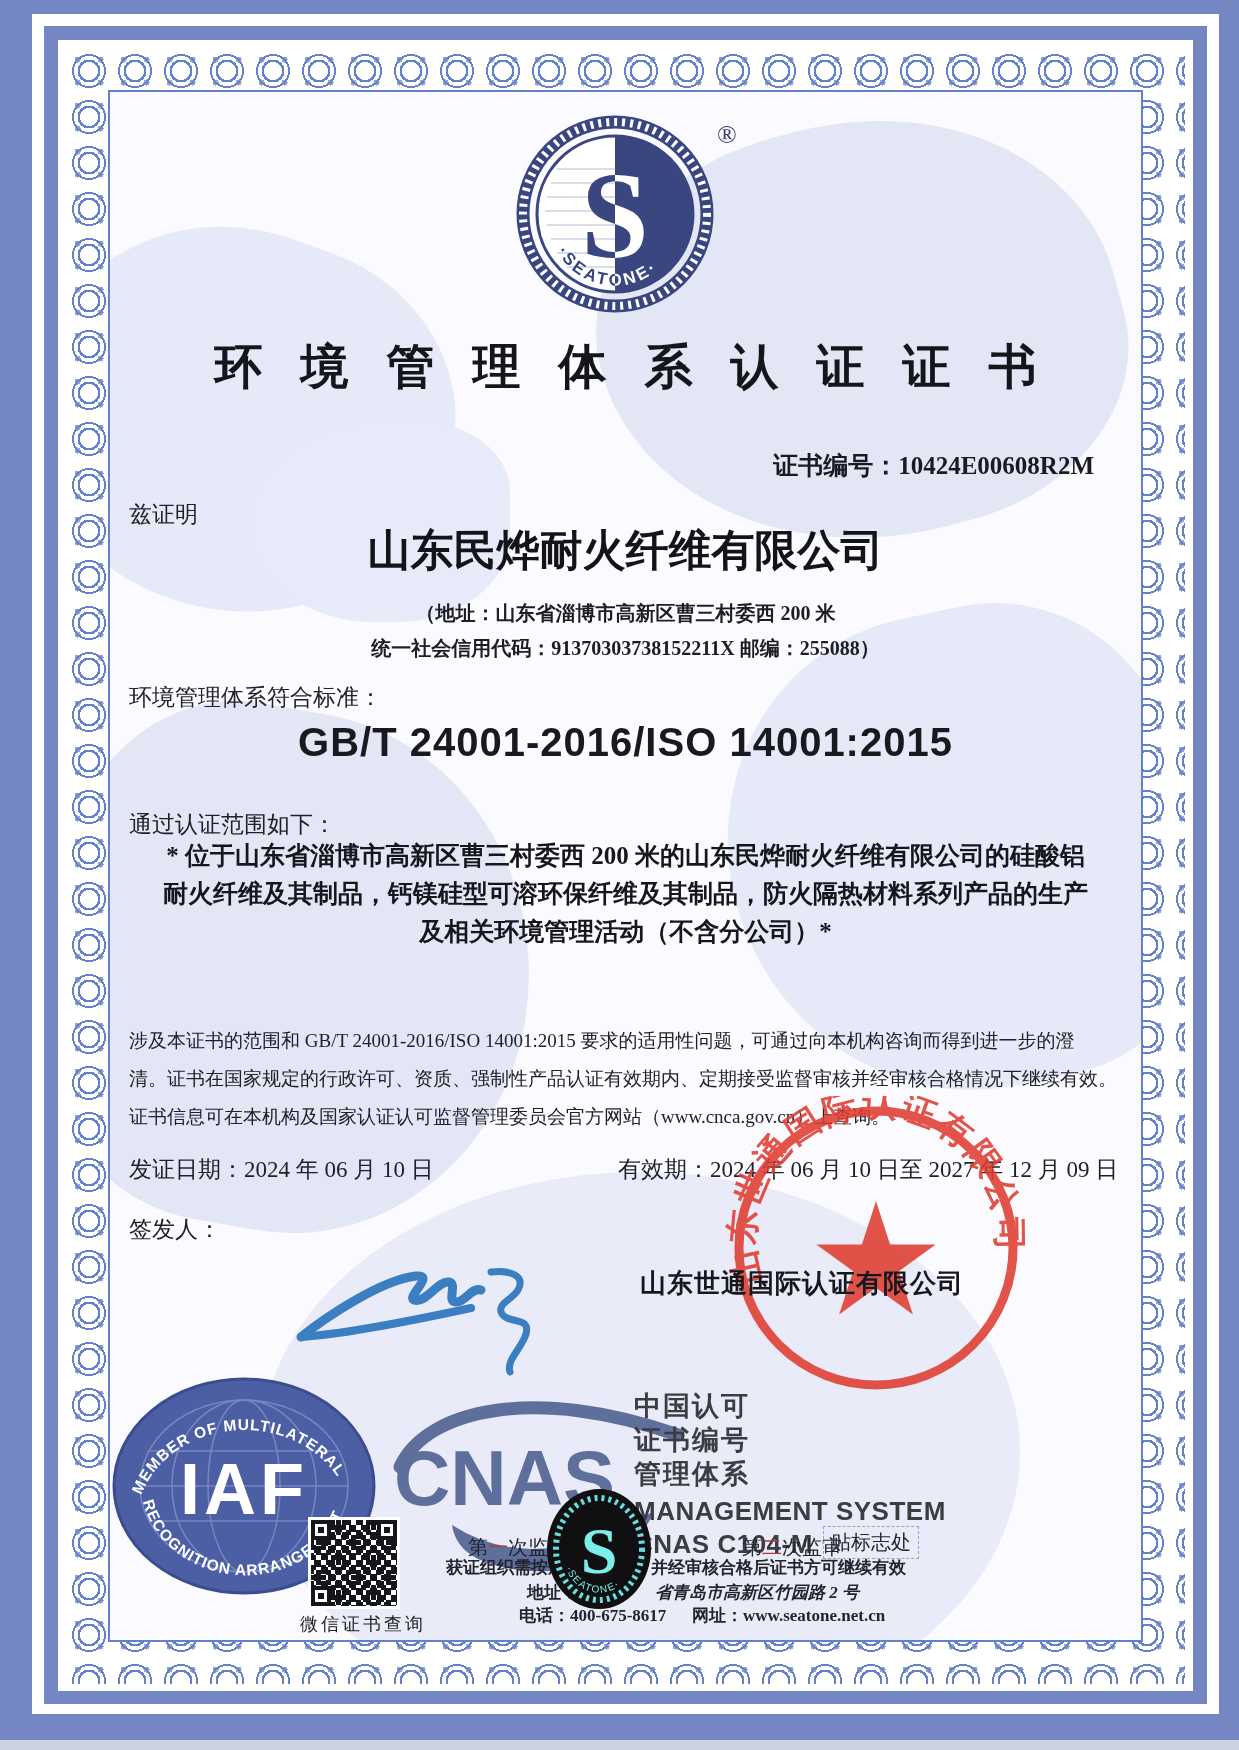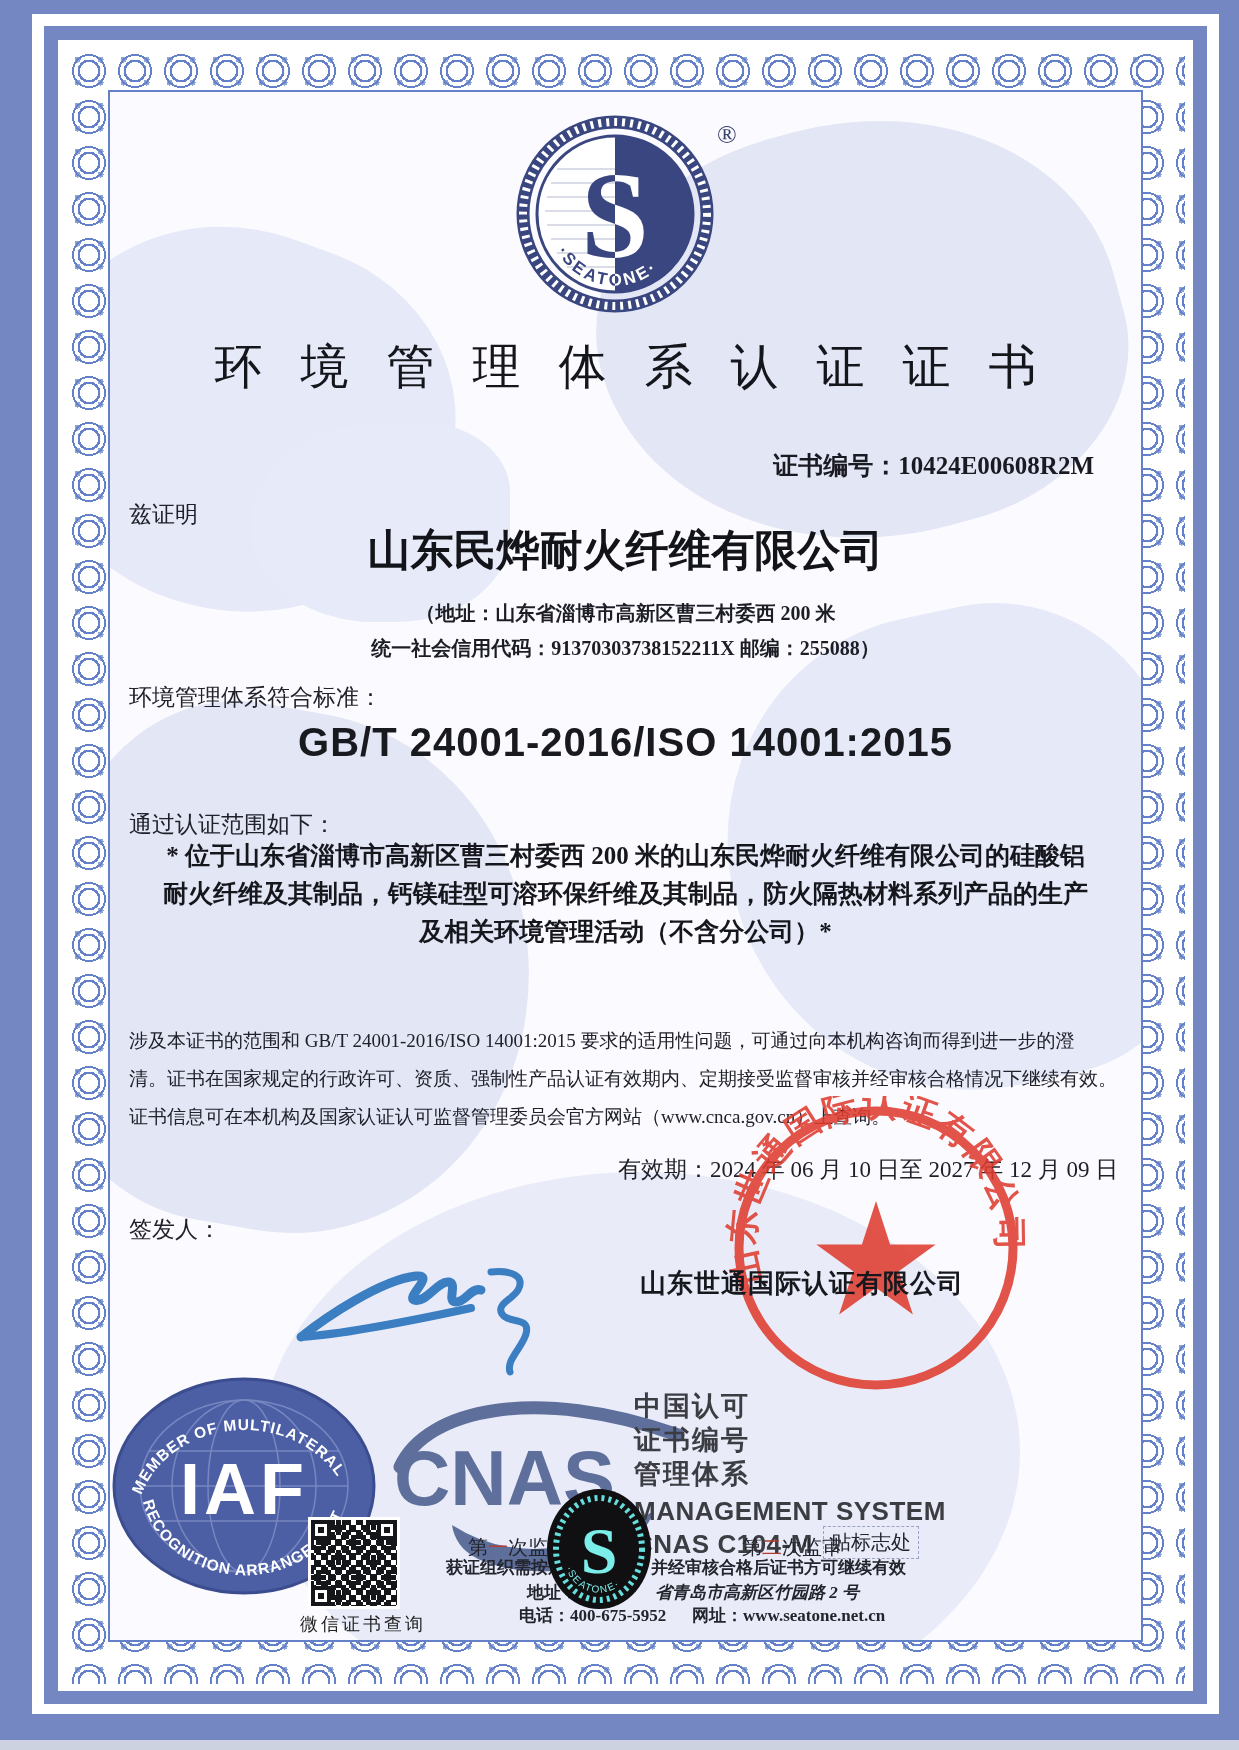--- a/index.html
+++ b/index.html
@@ -22,21 +22,21 @@
     background-size:46px 46px,23px 23px;
   }
   .f-inner{
     top:42px;left:42px;right:42px;bottom:42px;
     background:#fbfbff;border:2px solid #6380c8;overflow:hidden;
   }
   .ab{position:absolute;white-space:nowrap;z-index:1;}
   .wm{position:absolute;z-index:0;}
   .scan-edge{position:absolute;left:0;right:0;bottom:0;height:10px;background:#cdd2e0;}
 
-  .title{left:0;right:0;top:243px;text-align:center;font-size:48px;font-weight:400;
+  .title{left:0;right:0;top:243px;text-align:center;font-size:48px;font-weight:700;
          letter-spacing:38px;padding-left:38px;color:#15161c;}
   .certline{top:357px;right:47px;font-size:25px;font-weight:700;color:#1a1b22;}
   .lbl{font-size:23px;color:#20212b;}
   .company{left:0;right:0;top:430px;text-align:center;font-size:43px;font-weight:700;color:#131419;}
   .addr{left:0;right:0;text-align:center;font-size:20px;font-weight:700;color:#1c1d25;}
   .gbt{left:0;right:0;top:628px;text-align:center;font-size:40px;font-weight:700;
        font-family:"Liberation Sans","DejaVu Sans",sans-serif;color:#191a20;letter-spacing:1px;}
   .scope{left:0;right:0;top:745px;text-align:center;font-size:25px;font-weight:700;
          line-height:38px;color:#16171d;}
   .notes{left:19px;top:930px;font-size:19px;line-height:38px;color:#20212b;}
@@ -130,20 +130,23 @@
         <div>耐火纤维及其制品，钙镁硅型可溶环保纤维及其制品，防火隔热材料系列产品的生产</div>
         <div>及相关环境管理活动（不含分公司）*</div>
       </div>
 
       <div class="ab notes">
         <div>涉及本证书的范围和 GB/T 24001-2016/ISO 14001:2015 要求的适用性问题，可通过向本机构咨询而得到进一步的澄</div>
         <div>清。证书在国家规定的行政许可、资质、强制性产品认证有效期内、定期接受监督审核并经审核合格情况下继续有效。</div>
         <div>证书信息可在本机构及国家认证认可监督管理委员会官方网站（www.cnca.gov.cn）上查询。</div>
       </div>
 
+      <div class="ab dates" style="left:19px;top:1062px;">
+        <span>发证日期：</span><span>2024 年 06 月 10 日</span>
+      </div>
       <div class="ab dates" style="left:508px;top:1062px;">
         <span>有效期：</span><span>2024 年 06 月 10 日至 2027 年 12 月 09 日</span>
       </div>
       <div class="ab dates" style="left:19px;top:1122px;">签发人：</div>
 
       <svg class="ab" style="left:176px;top:1150px;" width="300" height="150" viewBox="0 0 300 150">
         <g stroke="#3c7ec2" fill="none" stroke-linecap="round">
           <path stroke-width="9" d="M15 95 C 40 75, 95 38, 130 34 C 150 32, 120 55, 128 58 C 140 62, 152 38, 163 40 C 172 42, 160 60, 170 60 C 180 60, 185 45, 195 48"></path>
           <path stroke-width="8" d="M15 95 C 60 92, 120 80, 185 66"></path>
           <path stroke-width="7" d="M205 30 C 225 28, 240 34, 232 48 C 226 58, 210 62, 216 72 C 222 82, 245 74, 240 92 C 236 106, 220 118, 224 130"></path>
@@ -214,21 +217,21 @@
       </div>
       <div class="ab mrow" style="left:632px;top:1442px;">
         <span>第</span><span class="mnum">二</span><span>次监审</span>
       </div>
       <div class="ab mrow sticker" style="left:713px;top:1434px;">贴标志处</div>
 
       <div class="ab frow" style="left:336px;top:1464px;">获证组织需按规</div>
       <div class="ab frow" style="left:524px;top:1464px;">，并经审核合格后证书方可继续有效</div>
       <div class="ab frow" style="left:417px;top:1489px;">地址：</div>
       <div class="ab frow" style="left:545px;top:1489px;font-style:italic;">省青岛市高新区竹园路 2 号</div>
-      <div class="ab frow" style="left:409px;top:1512px;">电话：400-675-5952</div>
+      <div class="ab frow" style="left:409px;top:1512px;">电话：400-675-8617</div>
       <div class="ab frow" style="left:582px;top:1512px;">网址：www.seatone.net.cn</div>
 
       <svg class="ab" style="left:436px;top:1396px;z-index:3;" width="106" height="122" viewBox="0 0 106 122">
         <defs>
                 <path id="holoArc" d="M 20 80 A 35 37 0 0 0 86 80"></path>
               </defs>
         <ellipse cx="53" cy="61" rx="52" ry="60" fill="#101012"></ellipse>
         <ellipse cx="53" cy="61" rx="43" ry="51" fill="none" stroke="#67dedd" stroke-width="6" stroke-dasharray="3 4"></ellipse>
         <text x="53" y="85" text-anchor="middle" font-family="Liberation Serif, DejaVu Serif, serif" font-size="66" font-weight="bold" fill="#7ceeea">S</text>
         <text font-family="Liberation Sans, DejaVu Sans, sans-serif" font-size="10" fill="#7ceeea" letter-spacing="1.5"><textPath href="#holoArc">·SEATONE·</textPath></text>

